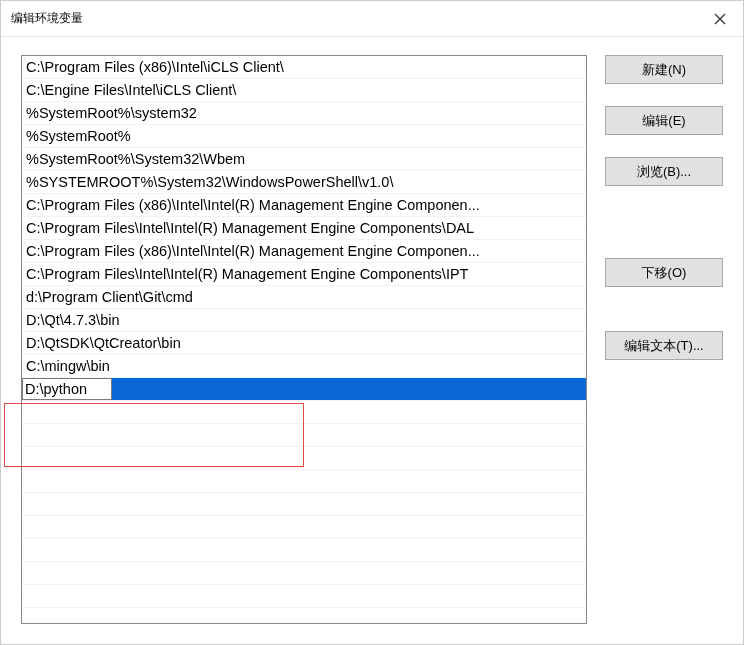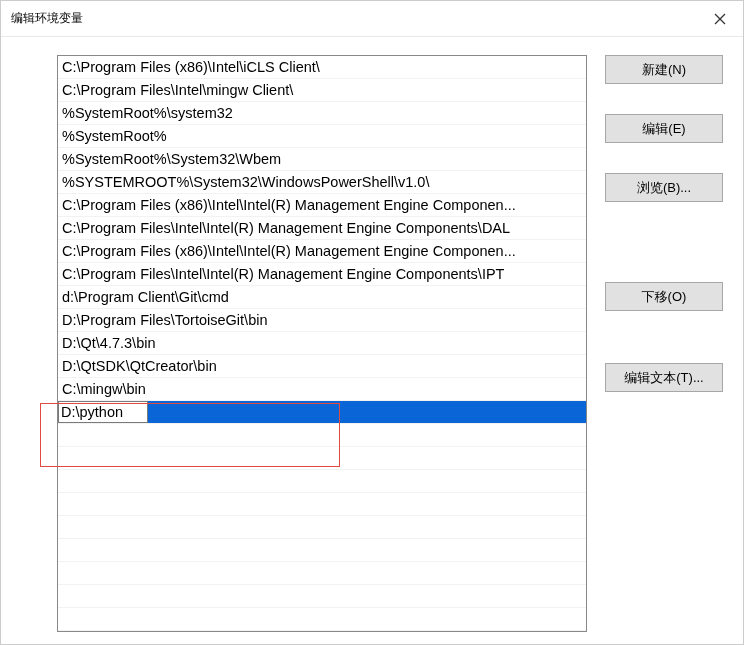--- a/index.html
+++ b/index.html
@@ -42,21 +42,20 @@
     .close-btn svg { width: 12px; height: 12px; }
     .content {
       flex: 1;
       display: flex;
       padding: 18px 20px 20px 20px;
       gap: 18px;
     }
     .list-wrap {
       position: relative;
       flex: 1;
-      margin-left: 36px;
     }
     .listbox {
       width: 100%;
       height: 100%;
       border: 1px solid #888;
       background: #fff;
       overflow: hidden;
       position: relative;
     }
     .list-inner {
@@ -115,21 +114,21 @@
       flex-direction: column;
     }
     .btn {
       height: 29px;
       border: 1px solid #a7a7a7;
       background: #e1e1e1;
       font-family: inherit;
       font-size: 13px;
       color: #000;
       cursor: pointer;
-      margin-bottom: 16px;
+      margin-bottom: 8px;
     }
     .gap-small { height: 14px; }
     .gap-large { height: 36px; }
   </style>
 </head>
 <body>
 
 <div class="window">
   <div class="titlebar">
     <div class="titlebar-title">编辑环境变量</div>
@@ -139,31 +138,30 @@
           <line x1="11" y1="1" x2="1" y2="11" stroke="#333" stroke-width="1.2"></line>
         </svg>
     </div>
   </div>
 
   <div class="content">
     <div class="list-wrap">
       <div class="listbox">
         <div class="list-inner">
           <div class="list-item">C:\Program Files (x86)\Intel\iCLS Client\</div>
-          <div class="list-item">C:\Program Files\Intel\mingw Client\</div>
+          <div class="list-item">C:\Engine Files\Intel\iCLS Client\</div>
           <div class="list-item">%SystemRoot%\system32</div>
           <div class="list-item">%SystemRoot%</div>
           <div class="list-item">%SystemRoot%\System32\Wbem</div>
           <div class="list-item">%SYSTEMROOT%\System32\WindowsPowerShell\v1.0\</div>
           <div class="list-item">C:\Program Files (x86)\Intel\Intel(R) Management Engine Componen...</div>
           <div class="list-item">C:\Program Files\Intel\Intel(R) Management Engine Components\DAL</div>
           <div class="list-item">C:\Program Files (x86)\Intel\Intel(R) Management Engine Componen...</div>
           <div class="list-item">C:\Program Files\Intel\Intel(R) Management Engine Components\IPT</div>
           <div class="list-item">d:\Program Client\Git\cmd</div>
-          <div class="list-item">D:\Program Files\TortoiseGit\bin</div>
           <div class="list-item">D:\Qt\4.7.3\bin</div>
           <div class="list-item">D:\QtSDK\QtCreator\bin</div>
           <div class="list-item">C:\mingw\bin</div>
           <div class="edit-row">
             <input class="edit-input" type="text" value="D:\python" style="">
             <div class="edit-highlight"></div>
           </div>
           <div class="empty-row"></div>
           <div class="empty-row"></div>
           <div class="empty-row"></div>

